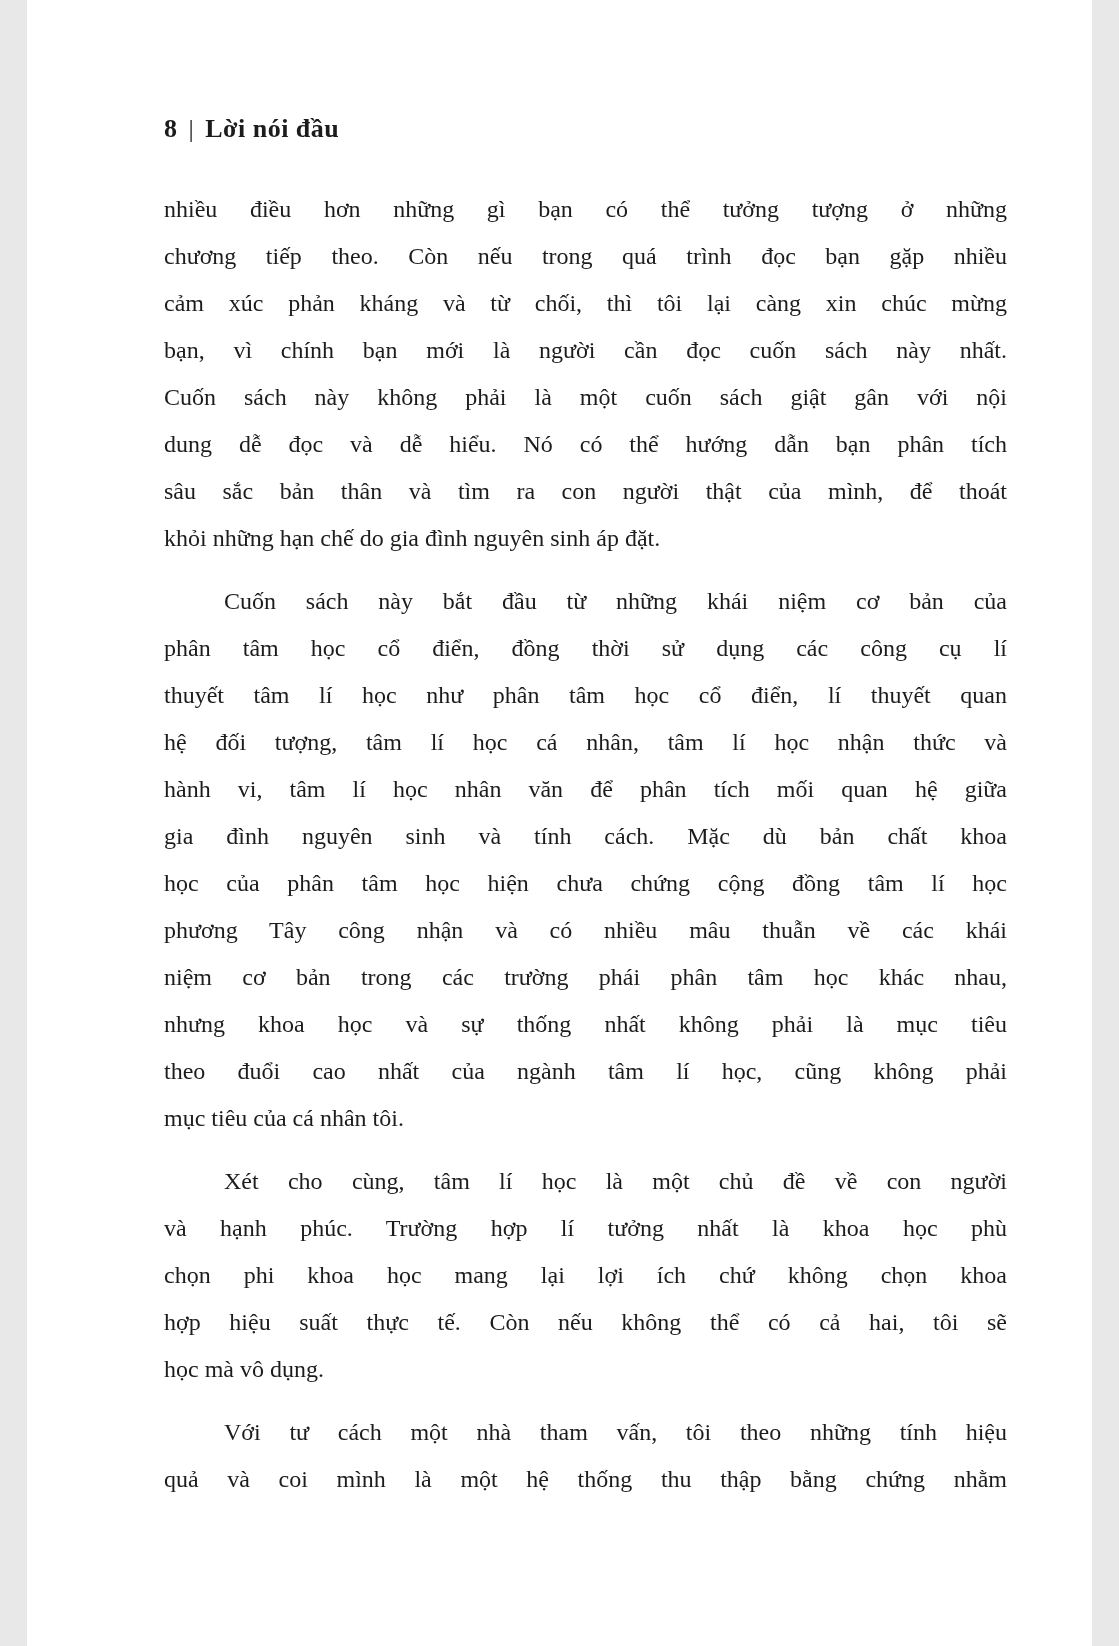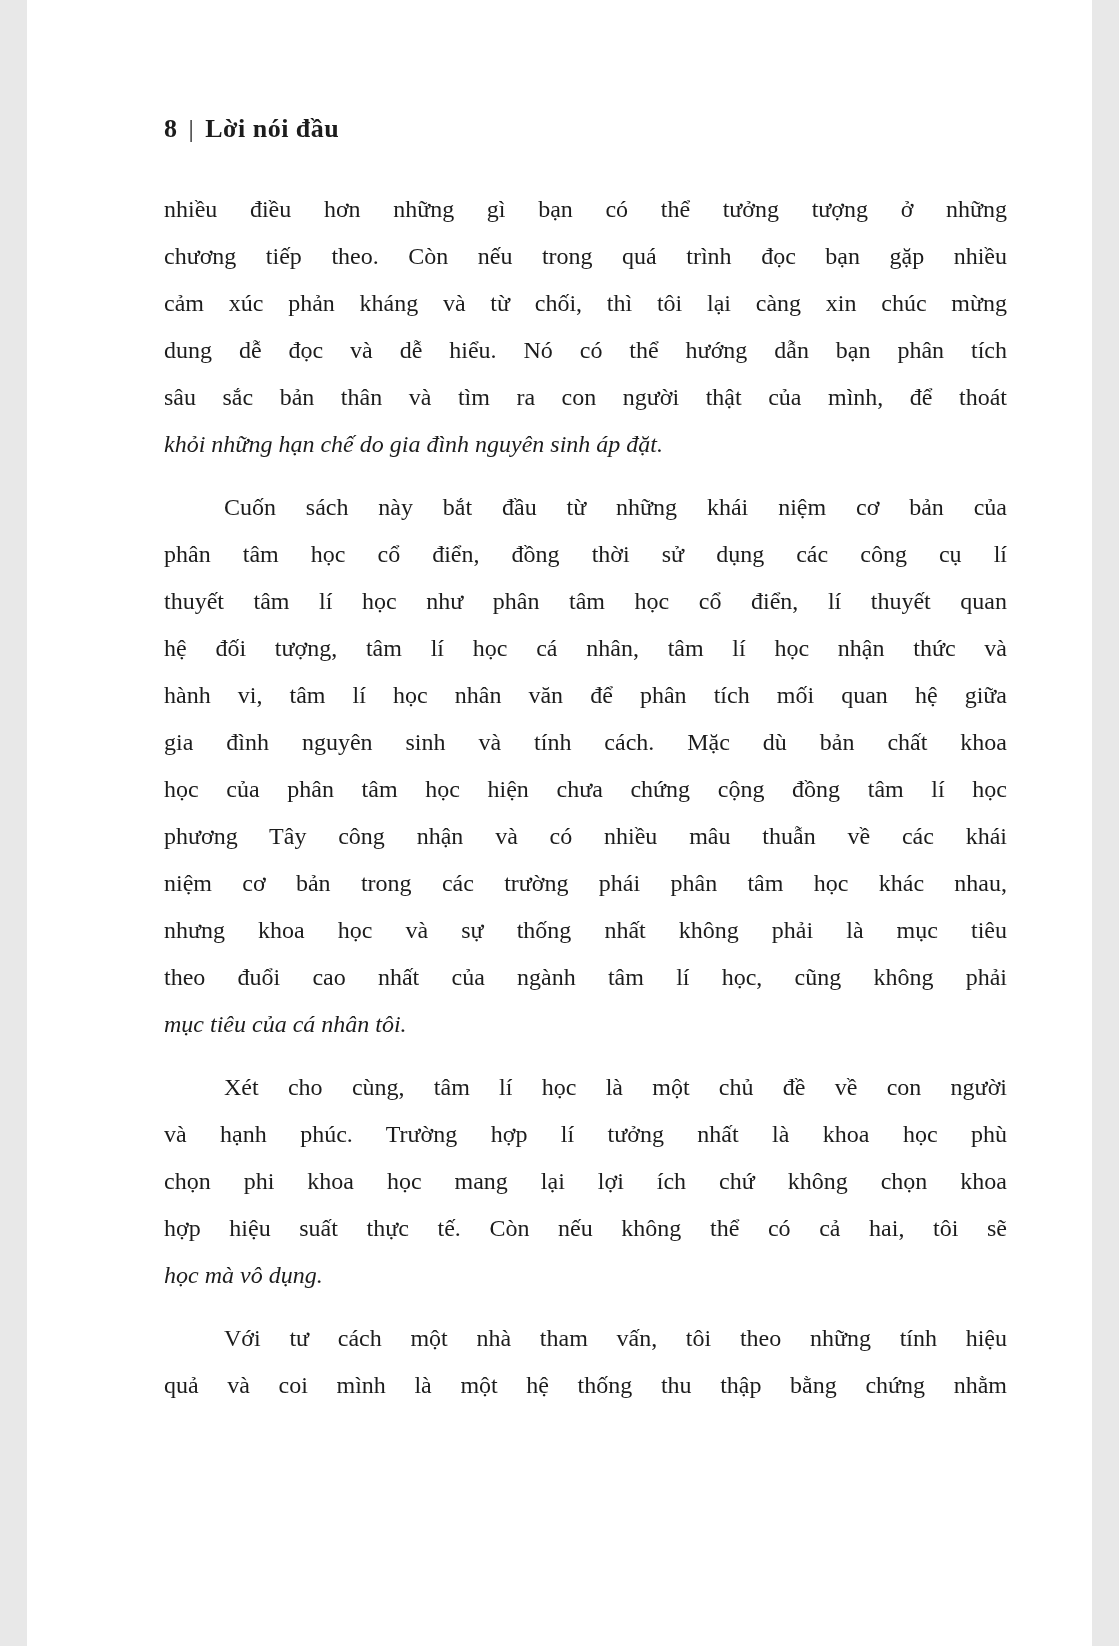--- a/index.html
+++ b/index.html
@@ -45,37 +45,38 @@
   }
   .line {
     text-align: justify;
     text-align-last: justify;
   }
   .line.indent {
     text-indent: 60px;
   }
   .line.para-end {
     text-align-last: left;
-    font-style: italic;
   }
 </style>
 </head>
 <body>
 
 <div class="page">
 
   <div class="page-header">
     <span>8</span><span class="sep">|</span><span>Lời nói đầu</span>
   </div>
 
   <div class="body-text">
       <div class="paragraph">
         <div class="line">nhiều điều hơn những gì bạn có thể tưởng tượng ở những</div>
         <div class="line">chương tiếp theo. Còn nếu trong quá trình đọc bạn gặp nhiều</div>
         <div class="line">cảm xúc phản kháng và từ chối, thì tôi lại càng xin chúc mừng</div>
+        <div class="line">bạn, vì chính bạn mới là người cần đọc cuốn sách này nhất.</div>
+        <div class="line">Cuốn sách này không phải là một cuốn sách giật gân với nội</div>
         <div class="line">dung dễ đọc và dễ hiểu. Nó có thể hướng dẫn bạn phân tích</div>
         <div class="line">sâu sắc bản thân và tìm ra con người thật của mình, để thoát</div>
         <div class="line para-end">khỏi những hạn chế do gia đình nguyên sinh áp đặt.</div>
       </div>
       <div class="paragraph">
         <div class="line indent">Cuốn sách này bắt đầu từ những khái niệm cơ bản của</div>
         <div class="line">phân tâm học cổ điển, đồng thời sử dụng các công cụ lí</div>
         <div class="line">thuyết tâm lí học như phân tâm học cổ điển, lí thuyết quan</div>
         <div class="line">hệ đối tượng, tâm lí học cá nhân, tâm lí học nhận thức và</div>
         <div class="line">hành vi, tâm lí học nhân văn để phân tích mối quan hệ giữa</div>

